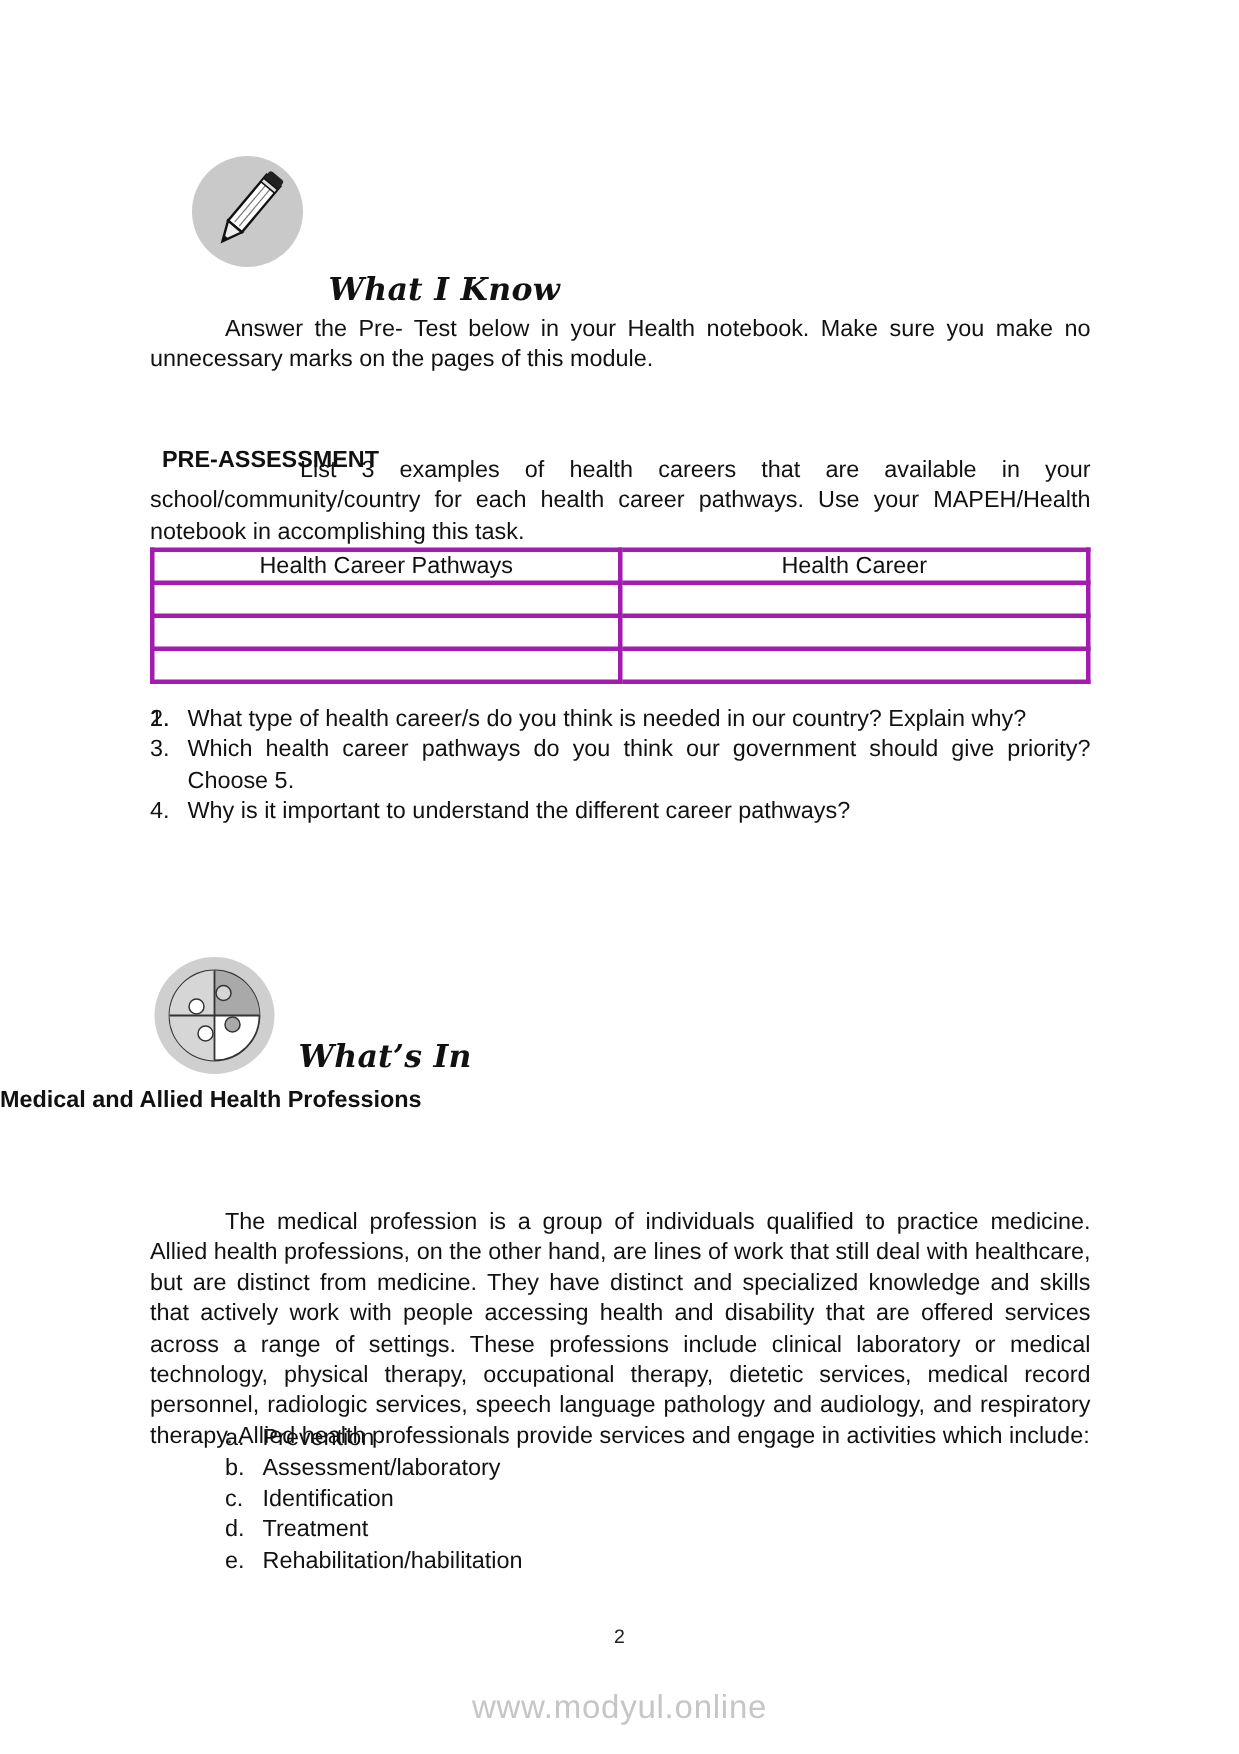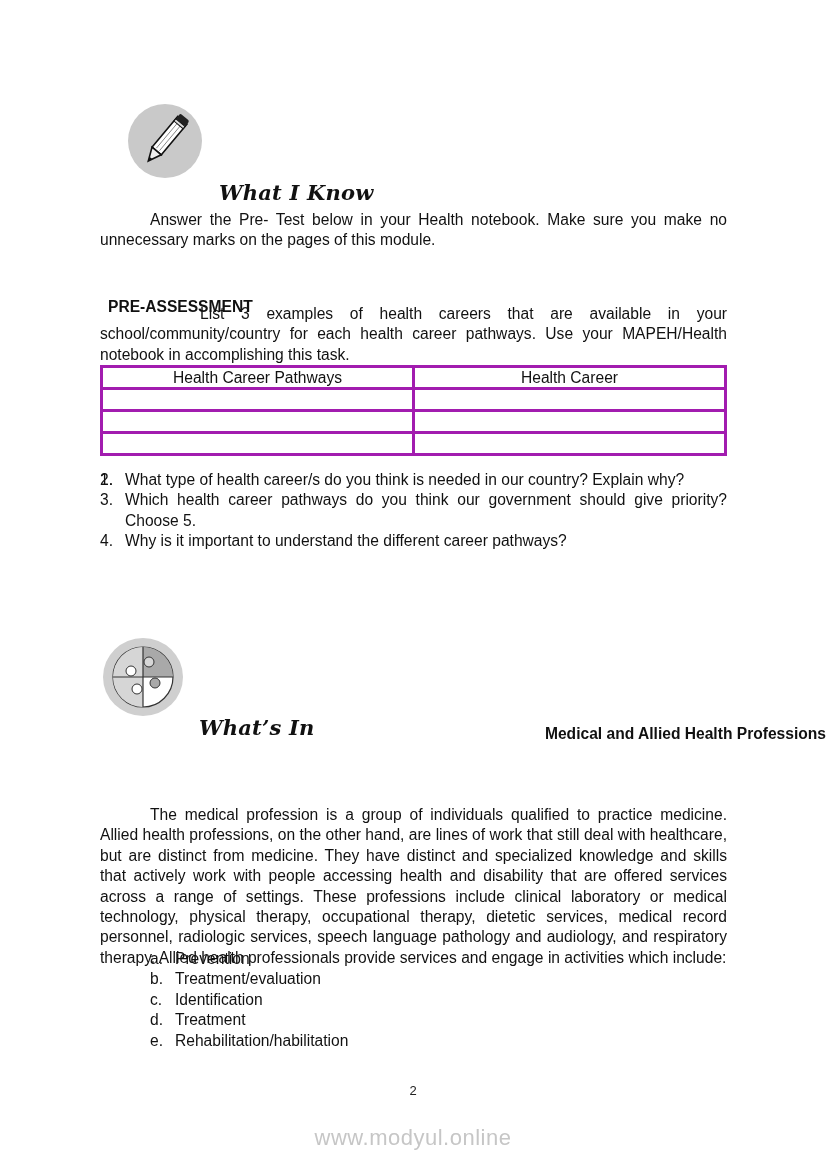--- a/index.html
+++ b/index.html
@@ -99,36 +99,36 @@
     <path d="M40 9 A30 30 0 0 1 70 39 L40 39 Z" fill="#a9a9a9"></path>
     <path d="M10 39 A30 30 0 0 0 40 69 L40 39 Z" fill="#d6d6d6"></path>
     <line x1="40" y1="9" x2="40" y2="69" stroke="#333" stroke-width="1.2"></line>
     <line x1="10" y1="39" x2="70" y2="39" stroke="#333" stroke-width="1.2"></line>
     <circle cx="46" cy="24" r="5" fill="#d6d6d6" stroke="#333" stroke-width="1"></circle>
     <circle cx="28" cy="33" r="5" fill="#fff" stroke="#333" stroke-width="1"></circle>
     <circle cx="34" cy="51" r="5" fill="#fff" stroke="#333" stroke-width="1"></circle>
     <circle cx="52" cy="45" r="5" fill="#a9a9a9" stroke="#333" stroke-width="1"></circle>
   </svg>
 </div>
-<div class="abs section-title" style="left:199px; top:675px;">What’s In</div>
+<div class="abs section-title" style="left:199px; top:651px;">What’s In</div>
 
-<div class="abs heading" style="left:0; width:826px; text-align:right; top:725px;">Medical and Allied Health Professions</div>
+<div class="abs heading" style="left:0; width:826px; text-align:left; top:725px;">Medical and Allied Health Professions</div>
 
 <div class="para" style="top:805px;">
   <span class="indent"></span><span>The medical profession is a group of individuals qualified to practice medicine. Allied health professions, on the other hand, are lines of work that still deal with healthcare, but are distinct from medicine. They have distinct and specialized knowledge and skills that actively work with people accessing health and disability that are offered services across a range of settings. These professions include clinical laboratory or medical technology, physical therapy, occupational therapy, dietetic services, medical record personnel, radiologic services, speech language pathology and audiology, and respiratory therapy. Allied health professionals provide services and engage in activities which include:</span>
 </div>
 
 <ol class="alist">
   <li>
     <span class="let">a.</span>
     <span>Prevention</span>
   </li>
   <li>
     <span class="let">b.</span>
-    <span>Treatment/evaluation</span>
+    <span>Assessment/laboratory</span>
   </li>
   <li>
     <span class="let">c.</span>
     <span>Identification</span>
   </li>
   <li>
     <span class="let">d.</span>
     <span>Treatment</span>
   </li>
   <li>

